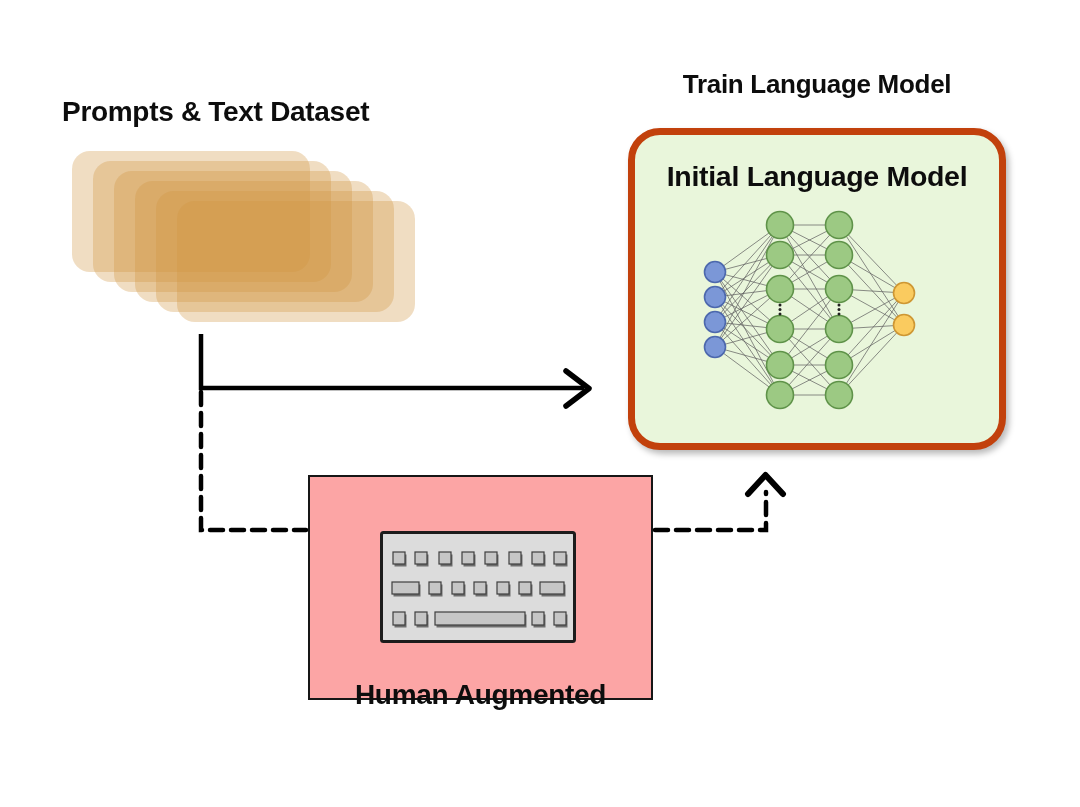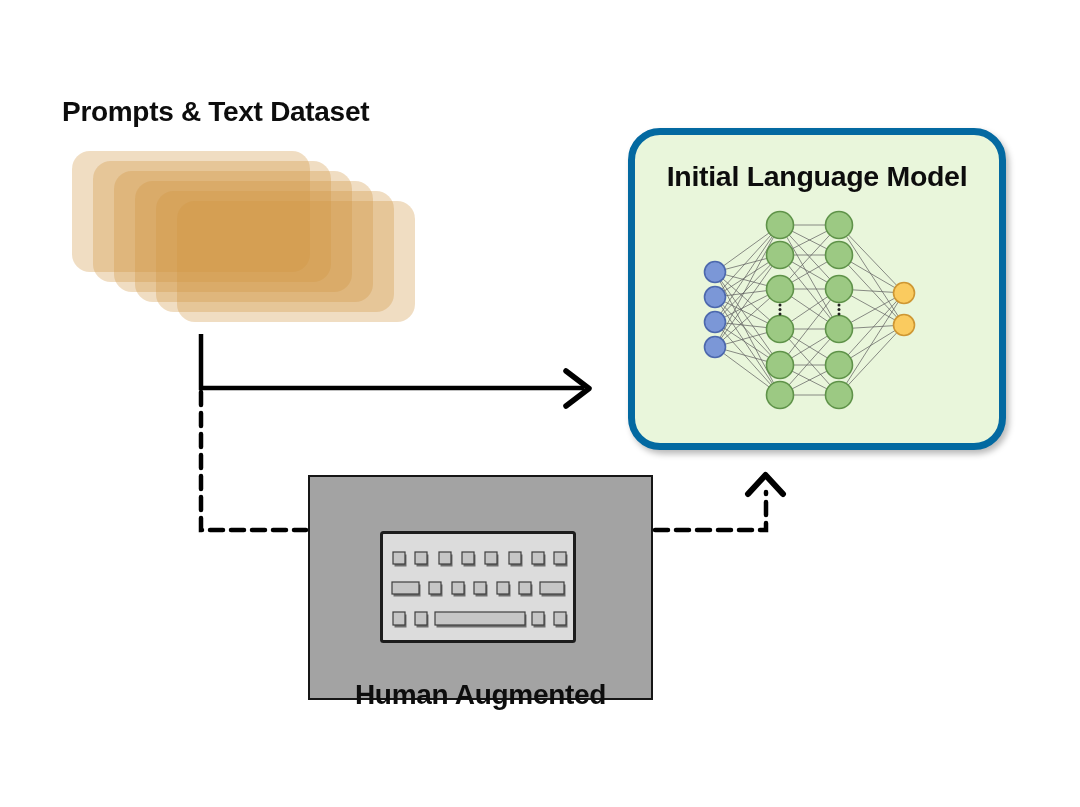--- a/index.html
+++ b/index.html
@@ -22,33 +22,33 @@
     background:rgba(208,150,64,0.32);
   }
 
   
   .train-title {
     position:absolute; left:628px; top:69px; width:378px; text-align:center;
     font-size:26px; font-weight:700; letter-spacing:-0.3px; z-index:3;
   }
   .lm-box {
     position:absolute; left:628px; top:128px; width:378px; height:322px;
-    background:#E9F6DB; border:7px solid #0369a1; border-radius:32px;
+    background:#E9F6DB; border:7px solid #c2410c; border-radius:32px;
     box-shadow:3px 4px 6px rgba(0,0,0,0.28); z-index:3;
   }
   .lm-box-label {
     margin-top:25px; text-align:center;
     font-size:28.5px; font-weight:700; letter-spacing:-0.3px;
   }
   .network-svg { position:absolute; left:58px; top:70px; }
 
   
   .human-box {
     position:absolute; left:308px; top:475px; width:345px; height:225px;
-    background:#a3a3a3; border:2.5px solid #161616; z-index:3;text-decoration:underline;
+    background:#fca5a5; border:2.5px solid #161616; z-index:3;text-decoration:underline;
   }
   .keyboard-svg { position:absolute; left:70px; top:54px; }
   .human-label {
     position:absolute; left:0; right:0; top:200px; text-align:center;
     font-size:28px; font-weight:700; line-height:1.27; letter-spacing:-0.3px;
   }
 </style>
 </head>
 <body>
 
@@ -65,20 +65,21 @@
     </div>
 
   <svg class="layer-svg" width="1080" height="807" viewBox="0 0 1080 807">
     <path d="M201,334 L201,388 L584,388" fill="none" stroke="#000000" stroke-width="4.5"></path>
     <path d="M566,371 L589,388.5 L566,406" fill="none" stroke="#000000" stroke-width="5.5" stroke-linecap="round" stroke-linejoin="round"></path>
     <path d="M201,392 L201,530 L306,530" fill="none" stroke="#000000" stroke-width="4.5" stroke-dasharray="13 8" stroke-linecap="round"></path>
     <path d="M655,530 L766,530 L766,492" fill="none" stroke="#000000" stroke-width="4.5" stroke-dasharray="13 8" stroke-linecap="round"></path>
     <path d="M748,494 L765.5,475 L783,494" fill="none" stroke="#000000" stroke-width="6" stroke-linecap="round" stroke-linejoin="round"></path>
   </svg>
 
+  <div class="train-title">Train Language Model</div>
   <div class="lm-box">
     <div class="lm-box-label">Initial Language Model</div>
     <svg class="network-svg" width="230" height="206" viewBox="0 0 230 206">
         <line x1="22" y1="67" x2="87" y2="20" stroke="#5f5f5f" stroke-width="0.8" opacity="0.9"></line>
         <line x1="22" y1="67" x2="87" y2="50" stroke="#5f5f5f" stroke-width="0.8" opacity="0.9"></line>
         <line x1="22" y1="67" x2="87" y2="84" stroke="#5f5f5f" stroke-width="0.8" opacity="0.9"></line>
         <line x1="22" y1="67" x2="87" y2="124" stroke="#5f5f5f" stroke-width="0.8" opacity="0.9"></line>
         <line x1="22" y1="67" x2="87" y2="160" stroke="#5f5f5f" stroke-width="0.8" opacity="0.9"></line>
         <line x1="22" y1="67" x2="87" y2="190" stroke="#5f5f5f" stroke-width="0.8" opacity="0.9"></line>
         <line x1="22" y1="92" x2="87" y2="20" stroke="#5f5f5f" stroke-width="0.8" opacity="0.9"></line>

